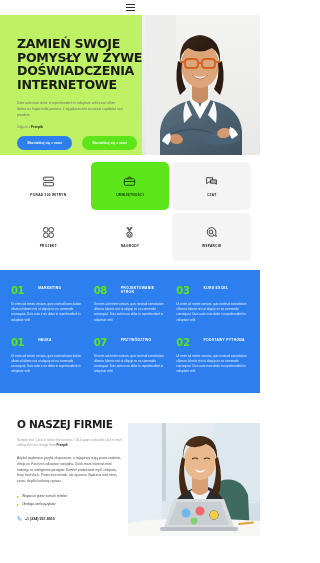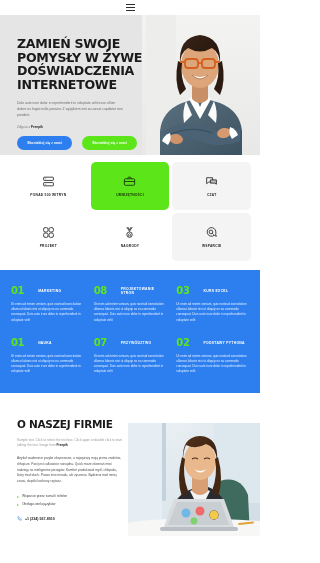--- a/index.html
+++ b/index.html
@@ -26,21 +26,21 @@
     width: 9px; height: 7px;
     display: flex; flex-direction: column; justify-content: space-between;
     cursor: pointer;
   }
   .burger i { display: block; height: 1px; background: #2f2f2f; width: 100%; }
 
   
   .hero {
     position: relative;
     height: 140px;
-    background: #e5e5e5;
+    background: #bef264;
     overflow: hidden;
   }
   .hero-inner {
     position: absolute;
     left: 17px; top: 22px;
     width: 126px;
   }
   .hero-title {
     font-family: "DejaVu Sans", sans-serif;
     font-weight: 700;
@@ -124,21 +124,21 @@
   
   .numbers {
     background: #2d7ff0;
     padding: 16px 11px 18px 11px;
     display: grid;
     grid-template-columns: repeat(3, 1fr);
     column-gap: 10px;
     row-gap: 15px;
   }
   .nitem { }
-  .nhead { display: flex; align-items: center; gap: 14px; }
+  .nhead { display: flex; gap: 14px; }
   .nnum {
     font-family: "DejaVu Sans", sans-serif;
     font-weight: 700;
     font-size: 10px;
     line-height: 10px;
     color: #5ce619;
     letter-spacing: -0.4px;
   }
   .ntitle {
     font-size: 3.4px;

